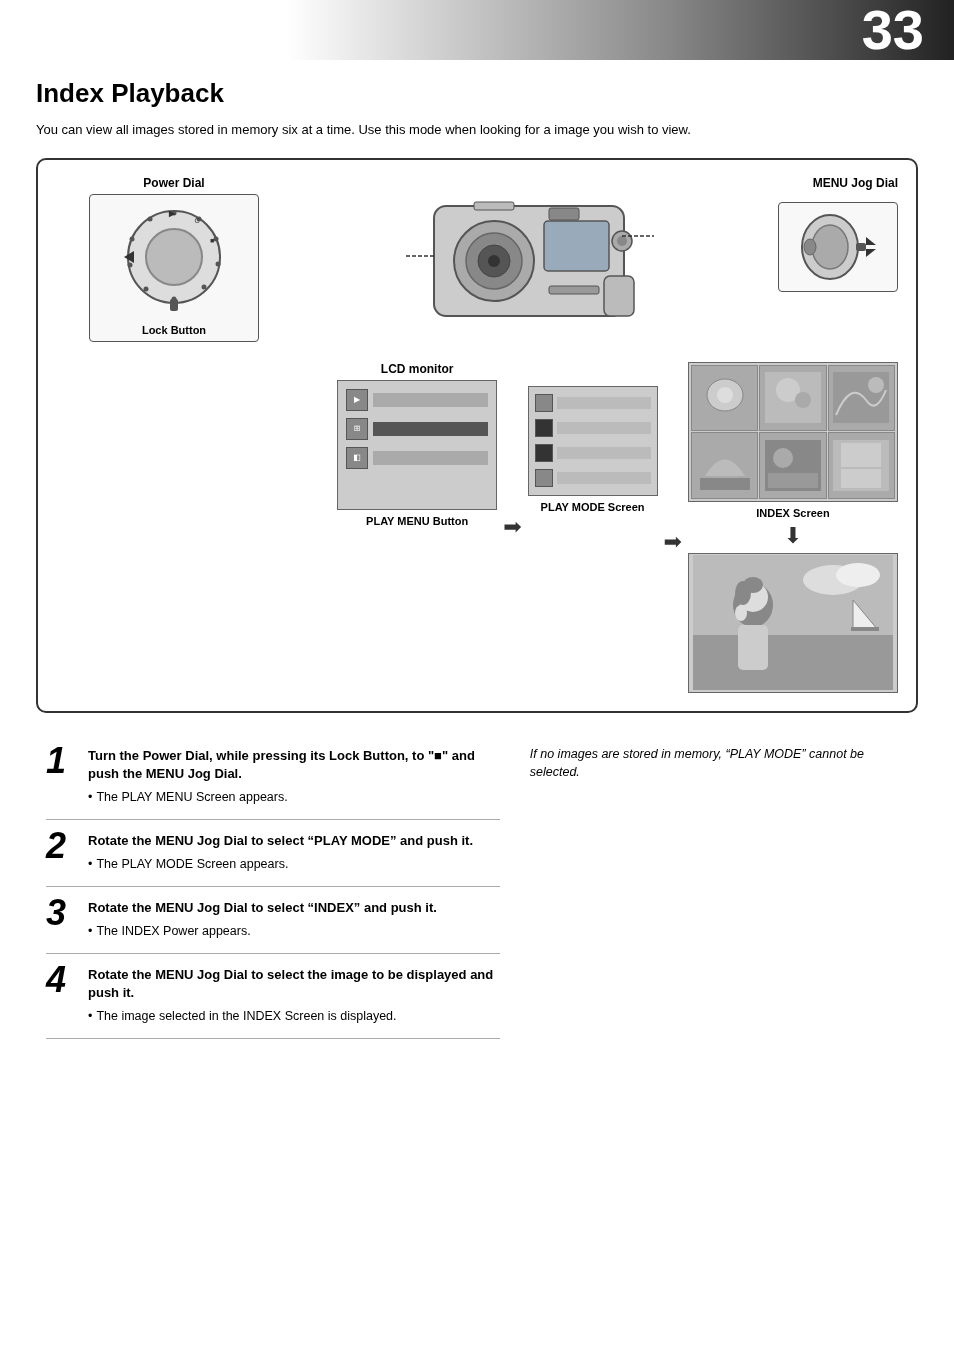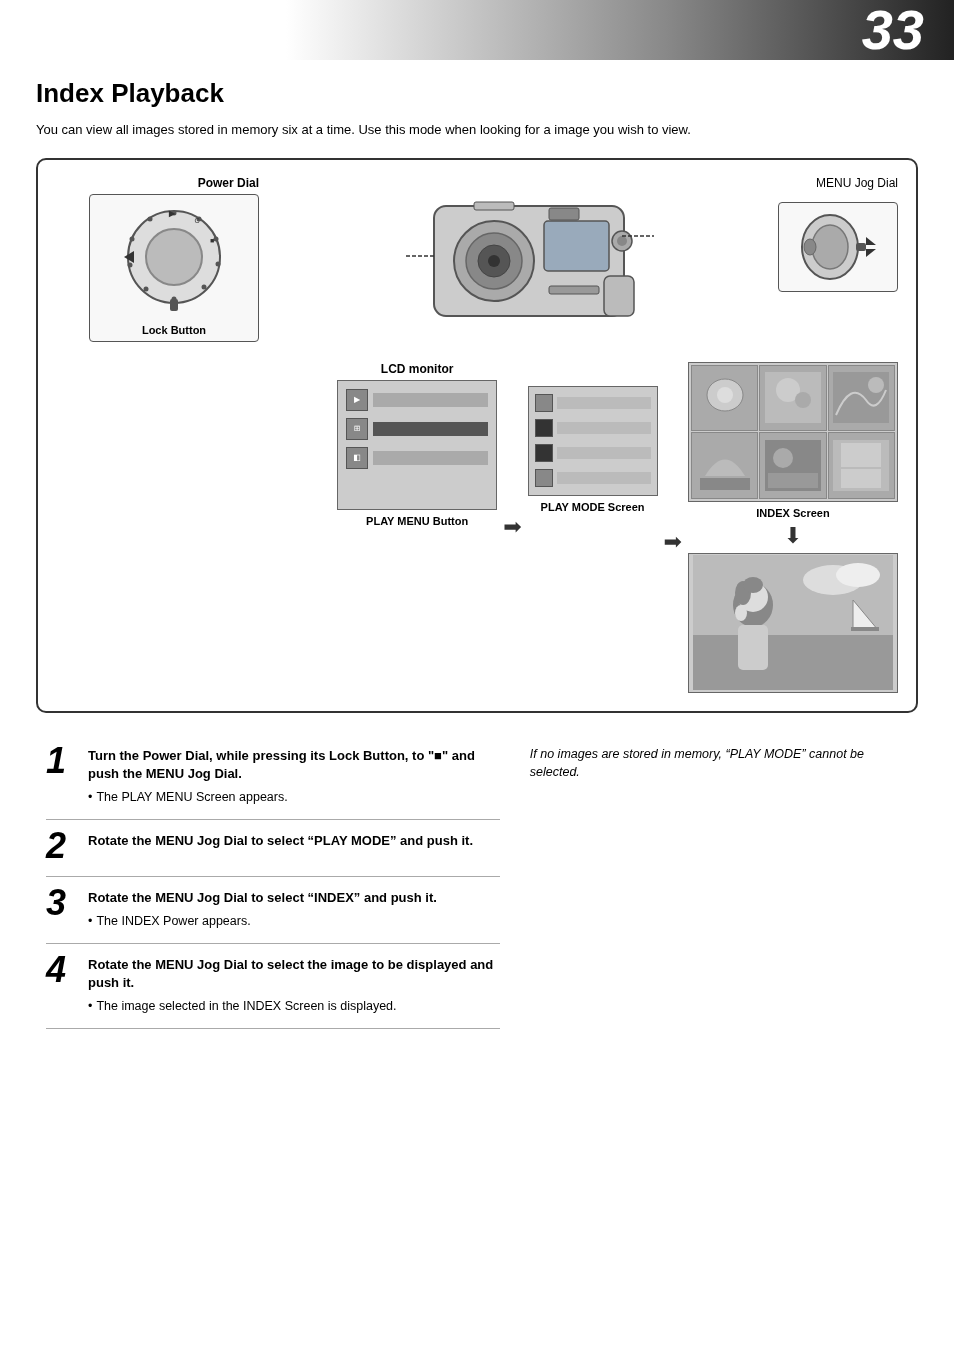--- a/index.html
+++ b/index.html
@@ -17,21 +17,20 @@
     .top-banner {
       background: linear-gradient(to right, #fff 30%, #888 70%, #222 100%);
       height: 60px;
       display: flex;
       align-items: center;
       justify-content: flex-end;
       padding-right: 30px;
     }
     .page-number {
       font-size: 56px;
-      font-style: italic;
       font-weight: bold;
       color: #fff;
       line-height: 1;
     }
 
     
     .main-content {
       padding: 18px 36px 18px 36px;
     }
 
@@ -63,21 +62,21 @@
       display: flex;
       align-items: flex-start;
       justify-content: space-between;
       margin-bottom: 10px;
     }
 
     
     .power-dial-section {
       display: flex;
       flex-direction: column;
-      align-items: flex-end;
+      align-items: center;
       padding-left: 33px;
     }
     .power-dial-label {
       font-size: 12px;
       font-weight: bold;
       margin-bottom: 4px;
     }
     .power-dial-box {
       border: 1.5px solid #555;
       border-radius: 4px;
@@ -97,21 +96,21 @@
     }
 
     
     .menu-dial-section {
       display: flex;
       flex-direction: column;
       align-items: flex-end;
     }
     .menu-dial-label {
       font-size: 12px;
-      font-weight: normal;
+      font-weight: bold;
       margin-bottom: 12px;
       text-align: right;
     }
     .menu-dial-box {
       border: 1.5px solid #555;
       border-radius: 4px;
       width: 120px;
       height: 90px;
       display: flex;
       align-items: center;
@@ -584,20 +583,21 @@
         <div class="step-content">
           <div class="step-main-text">Turn the Power Dial, while pressing its Lock Button, to "■" and push the MENU Jog Dial.</div>
           <div class="step-bullet">The PLAY MENU Screen appears.</div>
         </div>
       </div>
 
       <div class="step-item">
         <span class="step-number">2</span>
         <div class="step-content">
           <div class="step-main-text">Rotate the MENU Jog Dial to select “PLAY MODE” and push it.</div>
+          <div class="step-bullet">The PLAY MODE Screen appears.</div>
         </div>
       </div>
 
       <div class="step-item">
         <span class="step-number">3</span>
         <div class="step-content">
           <div class="step-main-text">Rotate the MENU Jog Dial to select “INDEX” and push it.</div>
           <div class="step-bullet">The INDEX Power appears.</div>
         </div>
       </div>

